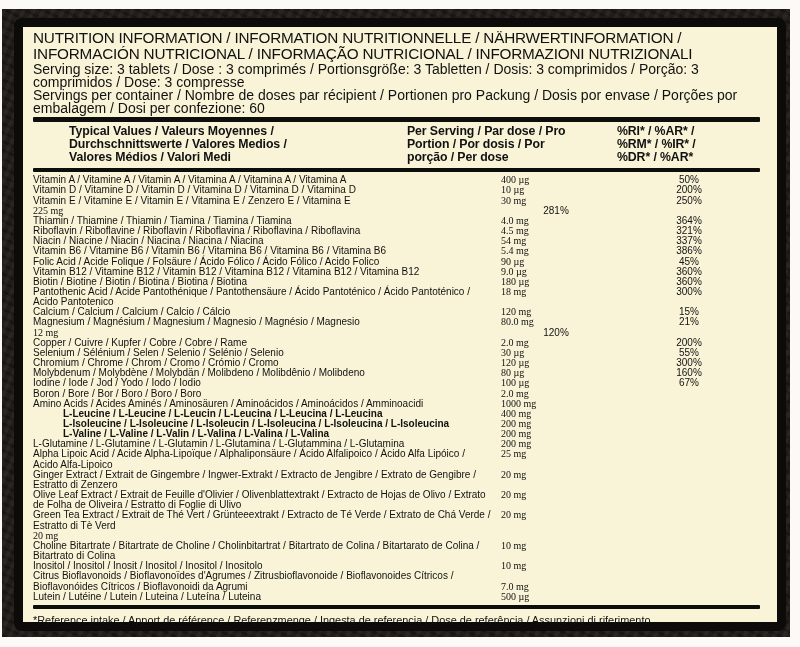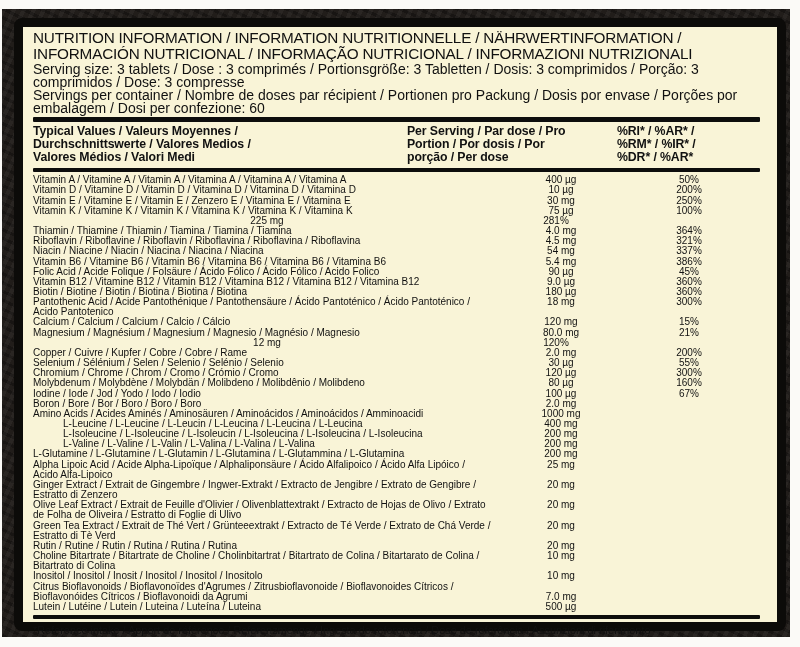--- a/index.html
+++ b/index.html
@@ -36,28 +36,29 @@
   }
   .serving-block { margin-top:2px; }
   .rule {
     height:4.5px; background:#0d0d0c; margin:3px 0; width:99%;
     border-radius:1px;
   }
   .col-header {
     display:grid; grid-template-columns:1fr 210px 150px;
     font-weight:bold; font-size:12.3px; line-height:13.3px;
     letter-spacing:-0.1px;
+    margin-left:36px;
   }
   .col-header .c1 { white-space:pre-line; }
   .col-header .c2, .col-header .c3 { text-align:left; white-space:pre-line; }
   .rows { font-size:10px; line-height:10.15px; }
   .row { display:grid; grid-template-columns:1fr 120px 146px; }
   .row .name { white-space:pre-line; }
-  .row .name.indent { padding-left:30px; }
-  .row .amount { text-align:center; align-self:start; }
+  .row .name.indent { padding-left:30px;font-weight:bold; }
+  .row .amount { text-align:left; align-self:start;font-family:Liberation Serif, serif; }
   .row .amount.bottom { align-self:end; }
   .row .percent { text-align:center; padding-right:10px; align-self:start; }
   .footnote {
     font-size:10.9px; line-height:12.5px; margin-top:5px;
   }
 </style>
 </head>
 <body>
 
 <div class="surface"></div>
@@ -92,28 +93,23 @@
         <div class="name">Vitamin A / Vitamine A / Vitamin A / Vitamina A / Vitamina A / Vitamina A</div>
         <div class="amount">400 µg</div>
         <div class="percent">50%</div>
       </div>
       <div class="row">
         <div class="name">Vitamin D / Vitamine D / Vitamin D / Vitamina D / Vitamina D / Vitamina D</div>
         <div class="amount">10 µg</div>
         <div class="percent">200%</div>
       </div>
       <div class="row">
-        <div class="name">Vitamin E / Vitamine E / Vitamin E / Zenzero E / Vitamina E / Vitamina E</div>
+        <div class="name">Vitamin E / Vitamine E / Vitamin E / Vitamina E / Zenzero E / Vitamina E</div>
         <div class="amount">30 mg</div>
         <div class="percent">250%</div>
-      </div>
-      <div class="row">
-        <div class="name">Vitamin K / Vitamine K / Vitamin K / Vitamina K / Vitamina K / Vitamina K</div>
-        <div class="amount">75 µg</div>
-        <div class="percent">100%</div>
       </div>
       <div class="row">
         <div class="amount">225 mg</div>
         <div class="percent">281%</div>
       </div>
       <div class="row">
         <div class="name">Thiamin / Thiamine / Thiamin / Tiamina / Tiamina / Tiamina</div>
         <div class="amount">4.0 mg</div>
         <div class="percent">364%</div>
       </div>
@@ -240,21 +236,20 @@
         <div class="amount">20 mg</div>
         <div class="percent"></div>
       </div>
       <div class="row">
         <div class="name">Green Tea Extract / Extrait de Thé Vert / Grünteeextrakt / Extracto de Té Verde / Extrato de Chá Verde /
 Estratto di Tè Verd</div>
         <div class="amount">20 mg</div>
         <div class="percent"></div>
       </div>
       <div class="row">
-        <div class="name">Rutin / Rutine / Rutin / Rutina / Rutina / Rutina</div>
         <div class="amount">20 mg</div>
         <div class="percent"></div>
       </div>
       <div class="row">
         <div class="name">Choline Bitartrate / Bitartrate de Choline / Cholinbitartrat / Bitartrato de Colina / Bitartarato de Colina /
 Bitartrato di Colina</div>
         <div class="amount">10 mg</div>
         <div class="percent"></div>
       </div>
       <div class="row">

